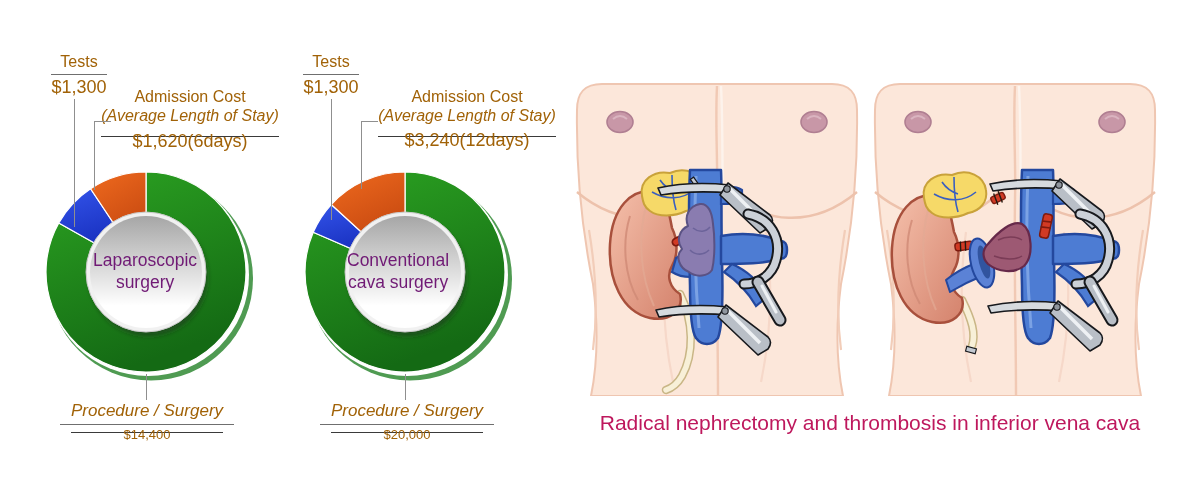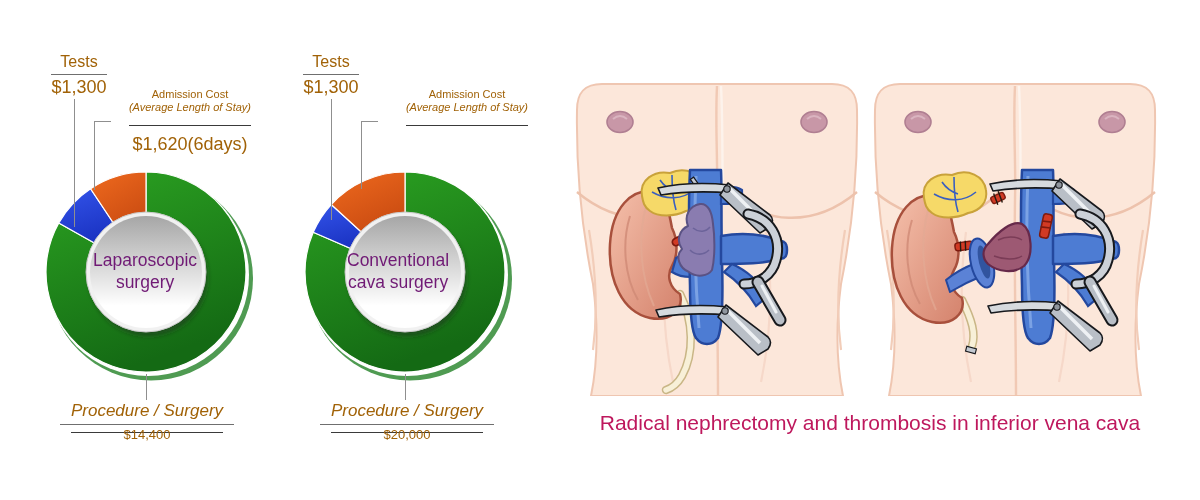--- a/index.html
+++ b/index.html
@@ -2,21 +2,21 @@
 <html><head>
 <meta charset="utf-8">
 <style>
   html,body{margin:0;padding:0;background:#fff;}
   #stage{position:relative;width:1200px;height:500px;background:#ffffff;overflow:hidden;
          font-family:"Liberation Sans","DejaVu Sans",sans-serif;color:#1a1a1a;}
   svg.donut{position:absolute;width:230px;height:230px;}
   .center-label{position:absolute;font-size:17.5px;line-height:22px;color:#701a75;text-align:center;white-space:nowrap;}
   .lblk{position:absolute;text-align:center;line-height:1.18;white-space:nowrap;color:#a16207;}
   .lblk .lt{font-size:16px;}
-  .lblk .lt2{font-size:11px;}
+  .lblk .lt2{font-size:16px;}
   .lblk .lv{font-size:18px;}
   .lblk .lv2{font-size:13px;}
   .rule{height:0;border-top:1.5px solid #6f6f6f;margin:2px auto;}
   .u{border-bottom:1.5px solid #3a3a3a;padding-bottom:12px;font-style:italic;}
   .lead{position:absolute;background:#8f8f8f;}
   .lead.v{width:1.2px;}
   .lead.h{height:1.2px;}
   .caption{position:absolute;left:560px;top:411px;width:620px;text-align:center;
            font-size:21px;color:#be185d;}
   svg.panel{position:absolute;width:290px;height:316px;}
@@ -112,21 +112,21 @@
     <div class="lblk" style="left:37px;top:53px;width:84px">
       <div class="lt">Tests</div>
       <div class="rule" style="width:56px"></div>
       <div class="lv">$1,300</div>
     </div>
     <div class="lead v" style="left:74px;top:99px;height:128px"></div>
 
     <div class="lblk" style="left:98px;top:88px;width:184px">
       <div class="lt2">Admission Cost</div>
       <div class="lt2"><span class="u">(Average Length of Stay)</span></div>
-      <div class="lv" style="margin-top:20px">$1,620(6days)</div>
+      <div class="lv" style="margin-top:5px">$1,620(6days)</div>
     </div>
     <div class="lead h" style="left:94px;top:121px;width:17px"></div>
     <div class="lead v" style="left:94px;top:121px;height:69px"></div>
 
     <div class="lblk" style="left:57px;top:401px;width:180px">
       <div class="lt" style="font-size:17px"><span class="u">Procedure / Surgery</span></div>
       <div class="rule" style="width:174px;margin-top:3px"></div>
       <div class="lv2">$14,400</div>
     </div>
     <div class="lead v" style="left:146px;top:374px;height:26px"></div>
@@ -172,20 +172,21 @@
     <div class="lblk" style="left:289px;top:53px;width:84px">
       <div class="lt">Tests</div>
       <div class="rule" style="width:56px"></div>
       <div class="lv">$1,300</div>
     </div>
     <div class="lead v" style="left:331px;top:99px;height:121px"></div>
 
     <div class="lblk" style="left:375px;top:88px;width:184px">
       <div class="lt2">Admission Cost</div>
       <div class="lt2"><span class="u">(Average Length of Stay)</span></div>
+      <div class="lv" style="margin-top:4px">$3,240(12days)</div>
     </div>
     <div class="lead h" style="left:361px;top:121px;width:17px"></div>
     <div class="lead v" style="left:361px;top:121px;height:68px"></div>
 
     <div class="lblk" style="left:317px;top:401px;width:180px">
       <div class="lt" style="font-size:17px"><span class="u">Procedure / Surgery</span></div>
       <div class="rule" style="width:174px;margin-top:3px"></div>
       <div class="lv2">$20,000</div>
     </div>
     <div class="lead v" style="left:405px;top:374px;height:26px"></div>

